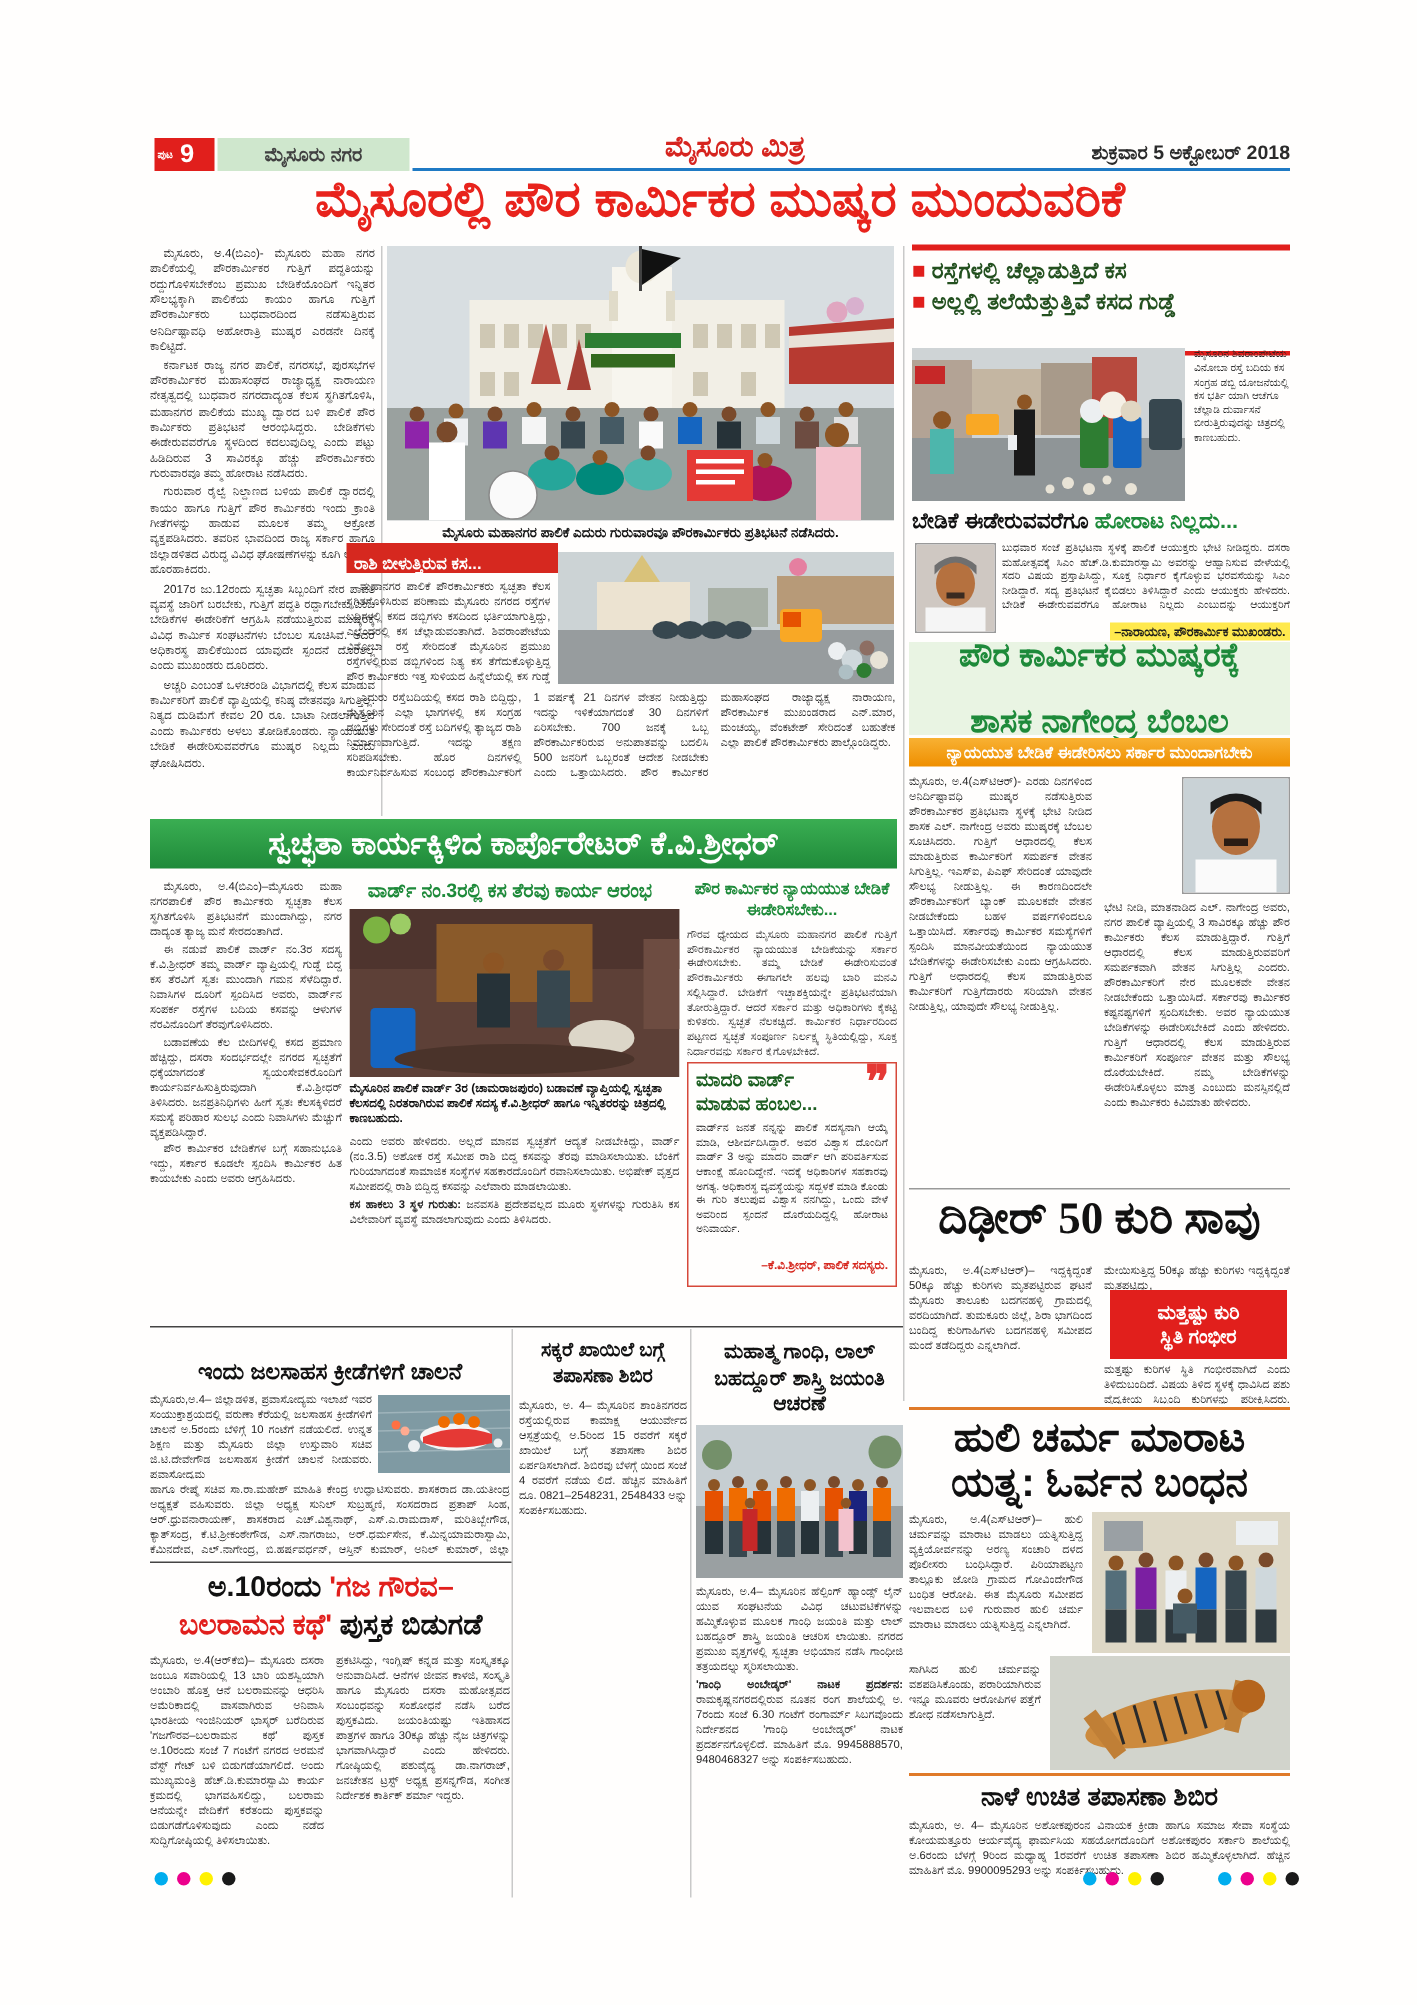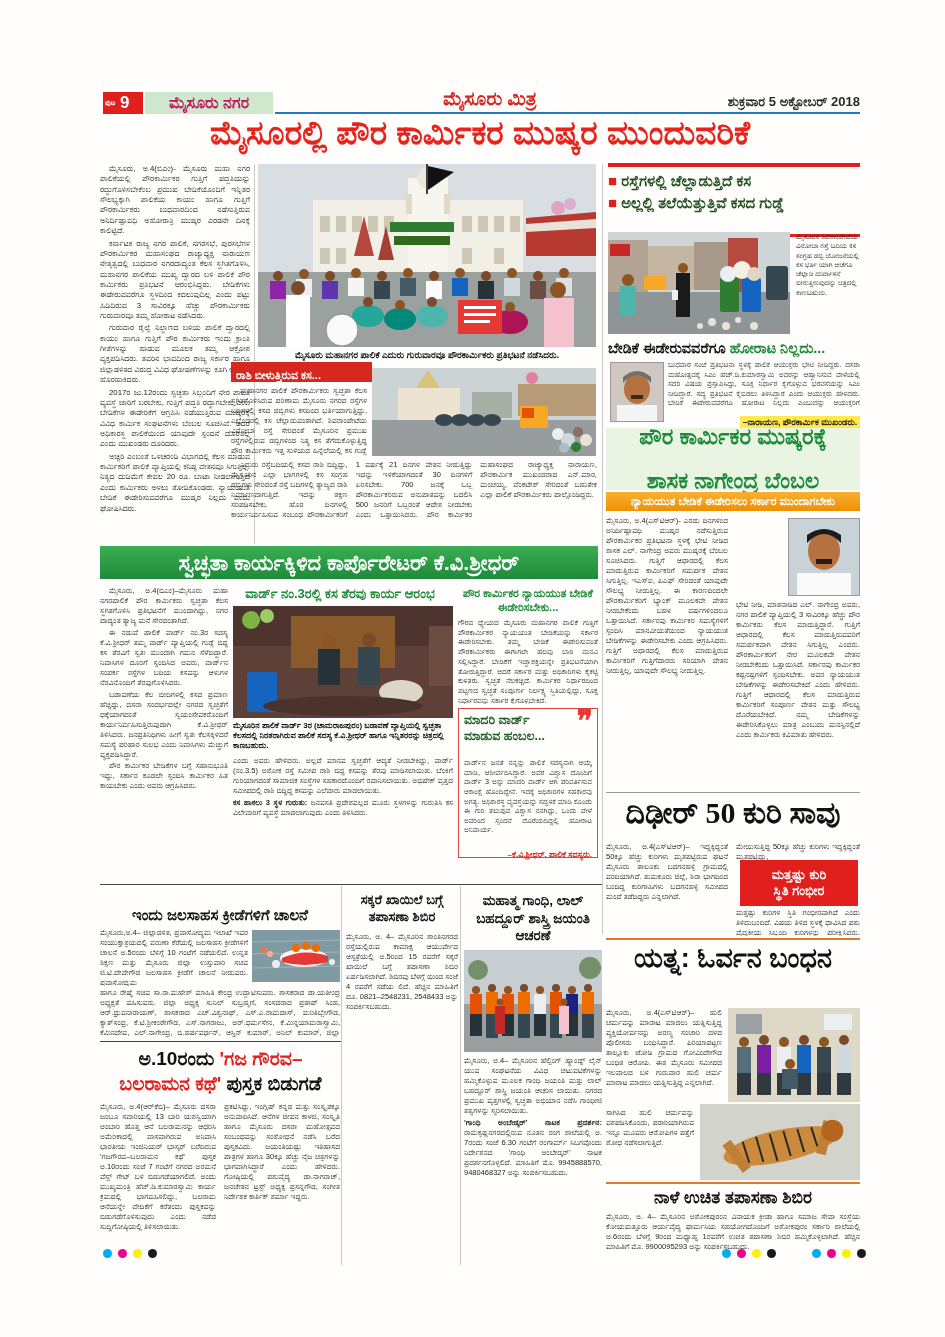--- a/index.html
+++ b/index.html
@@ -17,21 +17,21 @@
 </style>
 </head>
 <body>
 <div id="page">
 
 <div class="abs" style="left:103px;top:92px;width:40px;height:22px;background:#e11f1c;">
   <span class="abs" style="left:2px;top:7px;font-size:7px;color:#fff;font-weight:bold;">ಪುಟ</span>
   <span class="abs" style="left:17px;top:1px;font-size:17px;color:#fff;font-weight:bold;">9</span>
 </div>
 <div class="abs" style="left:145px;top:92px;width:128px;height:22px;background:#cfe7cd;display:flex;align-items:center;justify-content:center;">
-  <span style="font-size:16px;font-weight:bold;color:#be185d;">ಮೈಸೂರು ನಗರ</span>
+  <span style="font-size:13px;font-weight:bold;color:#404040;">ಮೈಸೂರು ನಗರ</span>
 </div>
 <div class="abs" style="left:430px;top:88px;width:120px;text-align:center;font-size:19px;font-weight:bold;color:#d6241f;transform:skewX(-4deg);">ಮೈಸೂರು ಮಿತ್ರ</div>
 <div class="abs" style="left:640px;top:94px;width:220px;text-align:right;font-size:13px;font-weight:bold;color:#2b2b2b;">ಶುಕ್ರವಾರ 5 ಅಕ್ಟೋಬರ್ 2018</div>
 <div class="abs" style="left:275px;top:112px;width:585px;height:2px;background:#1f7ac4;"></div>
 
 <div class="abs" style="left:100px;top:114px;width:760px;text-align:center;font-size:33px;font-weight:bold;color:#e8231c;letter-spacing:0px;">ಮೈಸೂರಲ್ಲಿ ಪೌರ ಕಾರ್ಮಿಕರ ಮುಷ್ಕರ ಮುಂದುವರಿಕೆ</div>
 
 <div class="abs txt" style="left:100px;top:164px;width:150px;height:380px;font-size:7.8px;">
   <p>ಮೈಸೂರು, ಅ.4(ಬಿಎಂ)- ಮೈಸೂರು ಮಹಾ ನಗರ ಪಾಲಿಕೆಯಲ್ಲಿ ಪೌರಕಾರ್ಮಿಕರ ಗುತ್ತಿಗೆ ಪದ್ಧತಿಯನ್ನು ರದ್ದುಗೊಳಿಸಬೇಕೆಂಬ ಪ್ರಮುಖ ಬೇಡಿಕೆಯೊಂದಿಗೆ ಇನ್ನಿತರ ಸೌಲಭ್ಯಕ್ಕಾಗಿ ಪಾಲಿಕೆಯ ಕಾಯಂ ಹಾಗೂ ಗುತ್ತಿಗೆ ಪೌರಕಾರ್ಮಿಕರು ಬುಧವಾರದಿಂದ ನಡೆಸುತ್ತಿರುವ ಅನಿರ್ದಿಷ್ಟಾವಧಿ ಅಹೋರಾತ್ರಿ ಮುಷ್ಕರ ಎರಡನೇ ದಿನಕ್ಕೆ ಕಾಲಿಟ್ಟಿದೆ.</p>
   <p>ಕರ್ನಾಟಕ ರಾಜ್ಯ ನಗರ ಪಾಲಿಕೆ, ನಗರಸಭೆ, ಪುರಸಭೆಗಳ ಪೌರಕಾರ್ಮಿಕರ ಮಹಾಸಂಘದ ರಾಜ್ಯಾಧ್ಯಕ್ಷ ನಾರಾಯಣ ನೇತೃತ್ವದಲ್ಲಿ ಬುಧವಾರ ನಗರದಾದ್ಯಂತ ಕೆಲಸ ಸ್ಥಗಿತಗೊಳಿಸಿ, ಮಹಾನಗರ ಪಾಲಿಕೆಯ ಮುಖ್ಯ ದ್ವಾರದ ಬಳಿ ಪಾಲಿಕೆ ಪೌರ ಕಾರ್ಮಿಕರು ಪ್ರತಿಭಟನೆ ಆರಂಭಿಸಿದ್ದರು. ಬೇಡಿಕೆಗಳು ಈಡೇರುವವರೆಗೂ ಸ್ಥಳದಿಂದ ಕದಲುವುದಿಲ್ಲ ಎಂದು ಪಟ್ಟು ಹಿಡಿದಿರುವ 3 ಸಾವಿರಕ್ಕೂ ಹೆಚ್ಚು ಪೌರಕಾರ್ಮಿಕರು ಗುರುವಾರವೂ ತಮ್ಮ ಹೋರಾಟ ನಡೆಸಿದರು.</p>
@@ -262,20 +262,21 @@
 <div class="abs" style="left:740px;top:860px;width:118px;height:46px;background:#e11f1c;display:flex;flex-direction:column;align-items:center;justify-content:center;">
   <div style="font-size:13px;font-weight:bold;color:#fff;line-height:1.25;">ಮತ್ತಷ್ಟು ಕುರಿ</div>
   <div style="font-size:13px;font-weight:bold;color:#fff;line-height:1.25;">ಸ್ಥಿತಿ ಗಂಭೀರ</div>
 </div>
 <div class="abs txt" style="left:736px;top:908px;width:124px;height:28px;font-size:7.5px;">
   <p style="text-indent:0;">ಮತ್ತಷ್ಟು ಕುರಿಗಳ ಸ್ಥಿತಿ ಗಂಭೀರವಾಗಿದೆ ಎಂದು ತಿಳಿದುಬಂದಿದೆ. ವಿಷಯ ತಿಳಿದ ಸ್ಥಳಕ್ಕೆ ಧಾವಿಸಿದ ಪಶು ವೈದ್ಯಕೀಯ ಸಿಬ್ಬಂದಿ ಕುರಿಗಳನ್ನು ಪರೀಕ್ಷಿಸಿದರು. ವಿಷಯುಕ್ತ ಮೇವು ಸೇವನೆಯಿಂದ ಕುರಿಗಳು ಮೃತಪಟ್ಟಿರಬಹುದು ಎಂದು ಶಂಕಿಸಲಾಗಿದೆ. ಆದರೆ ವೈದ್ಯಕೀಯ ವರದಿ ಬಂದ ನಂತರವಷ್ಟೇ ಕುರಿಗಳ ಮಾರಣಹೋಮಕ್ಕೆ ನಿಖರ ಕಾರಣ ತಿಳಿಯಲಿದೆ.</p>
 </div>
 
 <div class="abs orange-rule" style="left:606px;top:938px;width:254px;"></div>
 <div class="abs" style="left:606px;top:944px;width:254px;text-align:center;font-size:27px;font-weight:bold;color:#111;line-height:1.1;">
+  <div>ಹುಲಿ ಚರ್ಮ ಮಾರಾಟ</div>
   <div>ಯತ್ನ: ಓರ್ವನ ಬಂಧನ</div>
 </div>
 <div class="abs txt" style="left:606px;top:1008px;width:116px;height:94px;font-size:7.5px;">
   <p style="text-indent:0;">ಮೈಸೂರು, ಅ.4(ಎಸ್‌ಟಿಆರ್)– ಹುಲಿ ಚರ್ಮವನ್ನು ಮಾರಾಟ ಮಾಡಲು ಯತ್ನಿಸುತ್ತಿದ್ದ ವ್ಯಕ್ತಿಯೋರ್ವನನ್ನು ಅರಣ್ಯ ಸಂಚಾರಿ ದಳದ ಪೊಲೀಸರು ಬಂಧಿಸಿದ್ದಾರೆ. ಪಿರಿಯಾಪಟ್ಟಣ ತಾಲ್ಲೂಕು ಜೋಡಿ ಗ್ರಾಮದ ಗೋವಿಂದೇಗೌಡ ಬಂಧಿತ ಆರೋಪಿ. ಈತ ಮೈಸೂರು ಸಮೀಪದ ಇಲವಾಲದ ಬಳಿ ಗುರುವಾರ ಹುಲಿ ಚರ್ಮ ಮಾರಾಟ ಮಾಡಲು ಯತ್ನಿಸುತ್ತಿದ್ದ ಎನ್ನಲಾಗಿದೆ.</p>
 </div>
 <div class="abs" style="left:728px;top:1008px;width:132px;height:94px;">
 <svg width="132" height="94" viewBox="0 0 132 94">
   <rect width="132" height="94" fill="#ded8c6"></rect>
   <rect x="8" y="6" width="26" height="20" fill="#9aa0a4"></rect>
   <rect x="96" y="6" width="28" height="16" fill="#eceff1"></rect>
@@ -369,21 +370,21 @@
 <div class="abs" style="left:458px;top:586px;width:140px;text-align:center;font-size:11px;font-weight:bold;color:#1e8a3a;line-height:1.3;">ಪೌರ ಕಾರ್ಮಿಕರ ನ್ಯಾಯಯುತ ಬೇಡಿಕೆ ಈಡೇರಿಸಬೇಕು...</div>
 <div class="abs txt" style="left:458px;top:618px;width:140px;height:86px;font-size:7.3px;">
   <p style="text-indent:0;">ಗೌರವ ಧ್ಯೇಯದ ಮೈಸೂರು ಮಹಾನಗರ ಪಾಲಿಕೆ ಗುತ್ತಿಗೆ ಪೌರಕಾರ್ಮಿಕರ ನ್ಯಾಯಯುತ ಬೇಡಿಕೆಯನ್ನು ಸರ್ಕಾರ ಈಡೇರಿಸಬೇಕು. ತಮ್ಮ ಬೇಡಿಕೆ ಈಡೇರಿಸುವಂತೆ ಪೌರಕಾರ್ಮಿಕರು ಈಗಾಗಲೇ ಹಲವು ಬಾರಿ ಮನವಿ ಸಲ್ಲಿಸಿದ್ದಾರೆ. ಬೇಡಿಕೆಗೆ ಇಚ್ಛಾಶಕ್ತಿಯನ್ನೇ ಪ್ರತಿಭಟನೆಯಾಗಿ ತೋರುತ್ತಿದ್ದಾರೆ. ಆದರೆ ಸರ್ಕಾರ ಮತ್ತು ಅಧಿಕಾರಿಗಳು ಕೈಕಟ್ಟಿ ಕುಳಿತರು. ಸ್ವಚ್ಛತೆ ನೆಲಕಚ್ಚಿದೆ. ಕಾರ್ಮಿಕರ ನಿರ್ಧಾರದಿಂದ ಪಟ್ಟಣದ ಸ್ವಚ್ಛತೆ ಸಂಪೂರ್ಣ ನಿರ್ಲಕ್ಷ್ಯ ಸ್ಥಿತಿಯಲ್ಲಿದ್ದು, ಸೂಕ್ತ ನಿರ್ಧಾರವನ್ನು ಸರ್ಕಾರ ಕೈಗೊಳ್ಳಬೇಕಿದೆ.</p>
 </div>
 <div class="abs" style="left:458px;top:708px;width:140px;height:150px;border:1px solid #d6483a;padding:4px 5px;box-sizing:border-box;">
   <span class="abs" style="right:4px;top:-6px;font-size:30px;color:#e53935;font-weight:bold;">❞</span>
   <div style="font-size:12.5px;font-weight:bold;color:#1b5e20;line-height:1.25;">
     <div>ಮಾದರಿ ವಾರ್ಡ್</div>
     <div>ಮಾಡುವ ಹಂಬಲ...</div>
   </div>
-  <div class="txt" style="font-size:7.2px;height:92px;margin-top:14px;">
+  <div class="txt" style="font-size:7.2px;height:92px;margin-top:3px;">
     <p style="text-indent:0;">ವಾರ್ಡ್‌ನ ಜನತೆ ನನ್ನನ್ನು ಪಾಲಿಕೆ ಸದಸ್ಯನಾಗಿ ಆಯ್ಕೆ ಮಾಡಿ, ಆಶೀರ್ವದಿಸಿದ್ದಾರೆ. ಅವರ ವಿಶ್ವಾಸ ದೊಂದಿಗೆ ವಾರ್ಡ್ 3 ಅನ್ನು ಮಾದರಿ ವಾರ್ಡ್ ಆಗಿ ಪರಿವರ್ತಿಸುವ ಆಕಾಂಕ್ಷೆ ಹೊಂದಿದ್ದೇನೆ. ಇದಕ್ಕೆ ಅಧಿಕಾರಿಗಳ ಸಹಕಾರವು ಅಗತ್ಯ. ಅಧಿಕಾರಸ್ಥ ವ್ಯವಸ್ಥೆಯನ್ನು ಸದ್ಬಳಕೆ ಮಾಡಿ ಕೊಂಡು ಈ ಗುರಿ ತಲುಪುವ ವಿಶ್ವಾಸ ನನಗಿದ್ದು, ಒಂದು ವೇಳೆ ಅವರಿಂದ ಸ್ಪಂದನೆ ದೊರೆಯದಿದ್ದಲ್ಲಿ ಹೋರಾಟ ಅನಿವಾರ್ಯ.</p>
   </div>
   <div style="font-size:8px;font-weight:bold;color:#d6281f;text-align:right;">–ಕೆ.ವಿ.ಶ್ರೀಧರ್, ಪಾಲಿಕೆ ಸದಸ್ಯರು.</div>
 </div>
 
 <div class="abs hr" style="left:100px;top:884px;width:502px;"></div>
 <div class="abs vr" style="left:341px;top:886px;height:379px;"></div>
 <div class="abs vr" style="left:460px;top:886px;height:379px;"></div>
 
 <div class="abs" style="left:100px;top:906px;width:240px;text-align:center;font-size:15px;font-weight:bold;color:#111;">ಇಂದು ಜಲಸಾಹಸ ಕ್ರೀಡೆಗಳಿಗೆ ಚಾಲನೆ</div>
@@ -469,21 +470,21 @@
           <rect x="118" y="42" width="12" height="22" fill="#ef6c00"></rect>
           <rect x="118" y="64" width="12" height="24" fill="#37474f"></rect>
     <circle cx="36" cy="52" r="3.5" fill="#8d5524"></circle>
           <rect x="31" y="56" width="10" height="28" fill="#c62828"></rect>
     <circle cx="100" cy="52" r="3.5" fill="#8d5524"></circle>
           <rect x="95" y="56" width="10" height="28" fill="#f3c2cd"></rect>
   </g>
 </svg>
 </div>
 <div class="abs txt" style="left:464px;top:1056px;width:138px;height:208px;font-size:7.5px;">
-  <p style="text-indent:0;">ಮೈಸೂರು, ಅ.4– ಮೈಸೂರಿನ ಹೆಲ್ಪಿಂಗ್ ಹ್ಯಾಂಡ್ಸ್ ಲೈನ್ ಯುವ ಸಂಘಟನೆಯ ವಿವಿಧ ಚಟುವಟಿಕೆಗಳನ್ನು ಹಮ್ಮಿಕೊಳ್ಳುವ ಮೂಲಕ ಗಾಂಧಿ ಜಯಂತಿ ಮತ್ತು ಲಾಲ್ ಬಹದ್ದೂರ್ ಶಾಸ್ತ್ರಿ ಜಯಂತಿ ಆಚರಿಸ ಲಾಯಿತು. ನಗರದ ಪ್ರಮುಖ ವೃತ್ತಗಳಲ್ಲಿ ಸ್ವಚ್ಛತಾ ಅಭಿಯಾನ ನಡೆಸಿ ಗಾಂಧೀಜಿ ತತ್ವಗಳನ್ನು ಸ್ಮರಿಸಲಾಯಿತು.</p>
+  <p style="text-indent:0;">ಮೈಸೂರು, ಅ.4– ಮೈಸೂರಿನ ಹೆಲ್ಪಿಂಗ್ ಹ್ಯಾಂಡ್ಸ್ ಲೈನ್ ಯುವ ಸಂಘಟನೆಯ ವಿವಿಧ ಚಟುವಟಿಕೆಗಳನ್ನು ಹಮ್ಮಿಕೊಳ್ಳುವ ಮೂಲಕ ಗಾಂಧಿ ಜಯಂತಿ ಮತ್ತು ಲಾಲ್ ಬಹದ್ದೂರ್ ಶಾಸ್ತ್ರಿ ಜಯಂತಿ ಆಚರಿಸ ಲಾಯಿತು. ನಗರದ ಪ್ರಮುಖ ವೃತ್ತಗಳಲ್ಲಿ ಸ್ವಚ್ಛತಾ ಅಭಿಯಾನ ನಡೆಸಿ ಗಾಂಧೀಜಿ ತತ್ರಯದಲ್ನು ಸ್ಮರಿಸಲಾಯಿತು.</p>
   <p style="text-indent:0;"><b>'ಗಾಂಧಿ ಅಂಬೇಡ್ಕರ್' ನಾಟಕ ಪ್ರದರ್ಶನ: </b><span>ರಾಮಕೃಷ್ಣನಗರದಲ್ಲಿರುವ ನೂತನ ರಂಗ ಶಾಲೆಯಲ್ಲಿ ಅ. 7ರಂದು ಸಂಜೆ 6.30 ಗಂಟೆಗೆ ರಂಗಾರ್ಮ್ ಸಿಬಗವೊಂದು ನಿರ್ದೇಶನದ 'ಗಾಂಧಿ ಅಂಬೇಡ್ಕರ್' ನಾಟಕ ಪ್ರದರ್ಶನಗೊಳ್ಳಲಿದೆ. ಮಾಹಿತಿಗೆ ಮೊ. 9945888570, 9480468327 ಅನ್ನು ಸಂಪರ್ಕಿಸಬಹುದು.</span></p>
 </div>
 
 <div class="abs" style="left:103px;top:1244px;">
   <span class="dot" style="background:#00adee;"></span><span class="dot" style="background:#ec008c;"></span><span class="dot" style="background:#fff100;"></span><span class="dot" style="background:#1a1a1a;"></span>
 </div>
 <div class="abs" style="left:722px;top:1244px;">
   <span class="dot" style="background:#00adee;"></span><span class="dot" style="background:#ec008c;"></span><span class="dot" style="background:#fff100;"></span><span class="dot" style="background:#1a1a1a;"></span>
 </div>
 <div class="abs" style="left:812px;top:1244px;">

